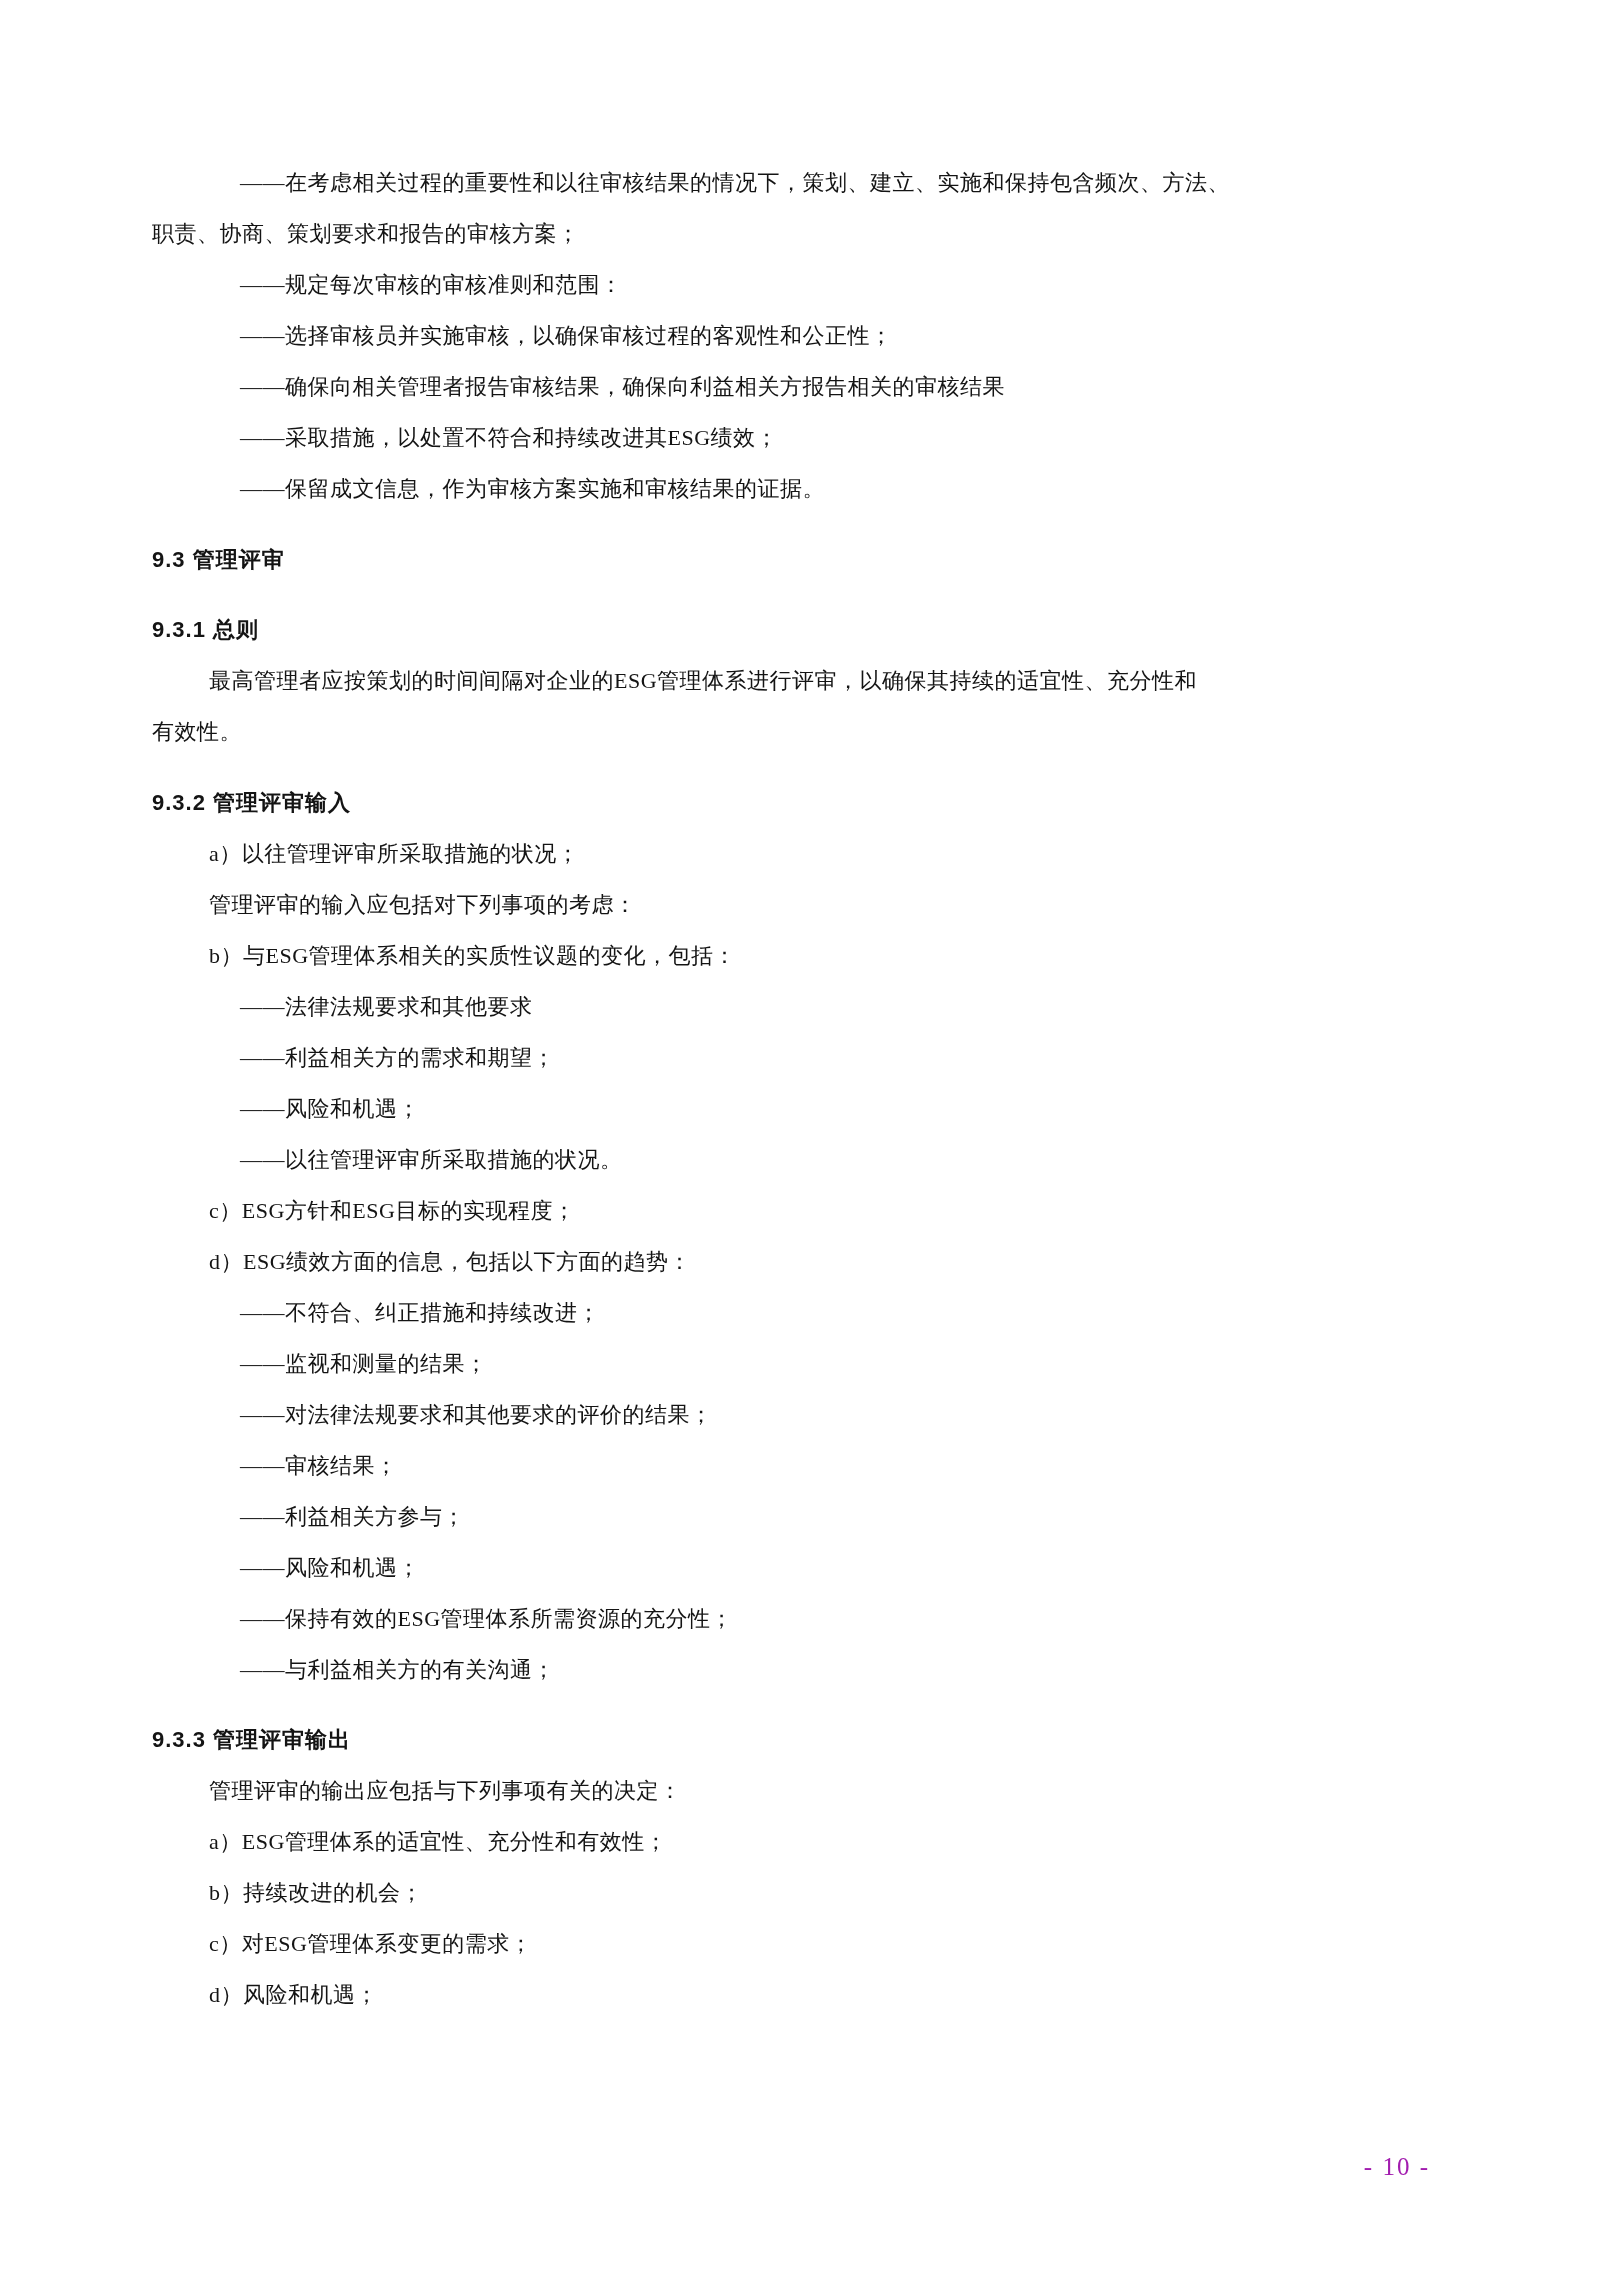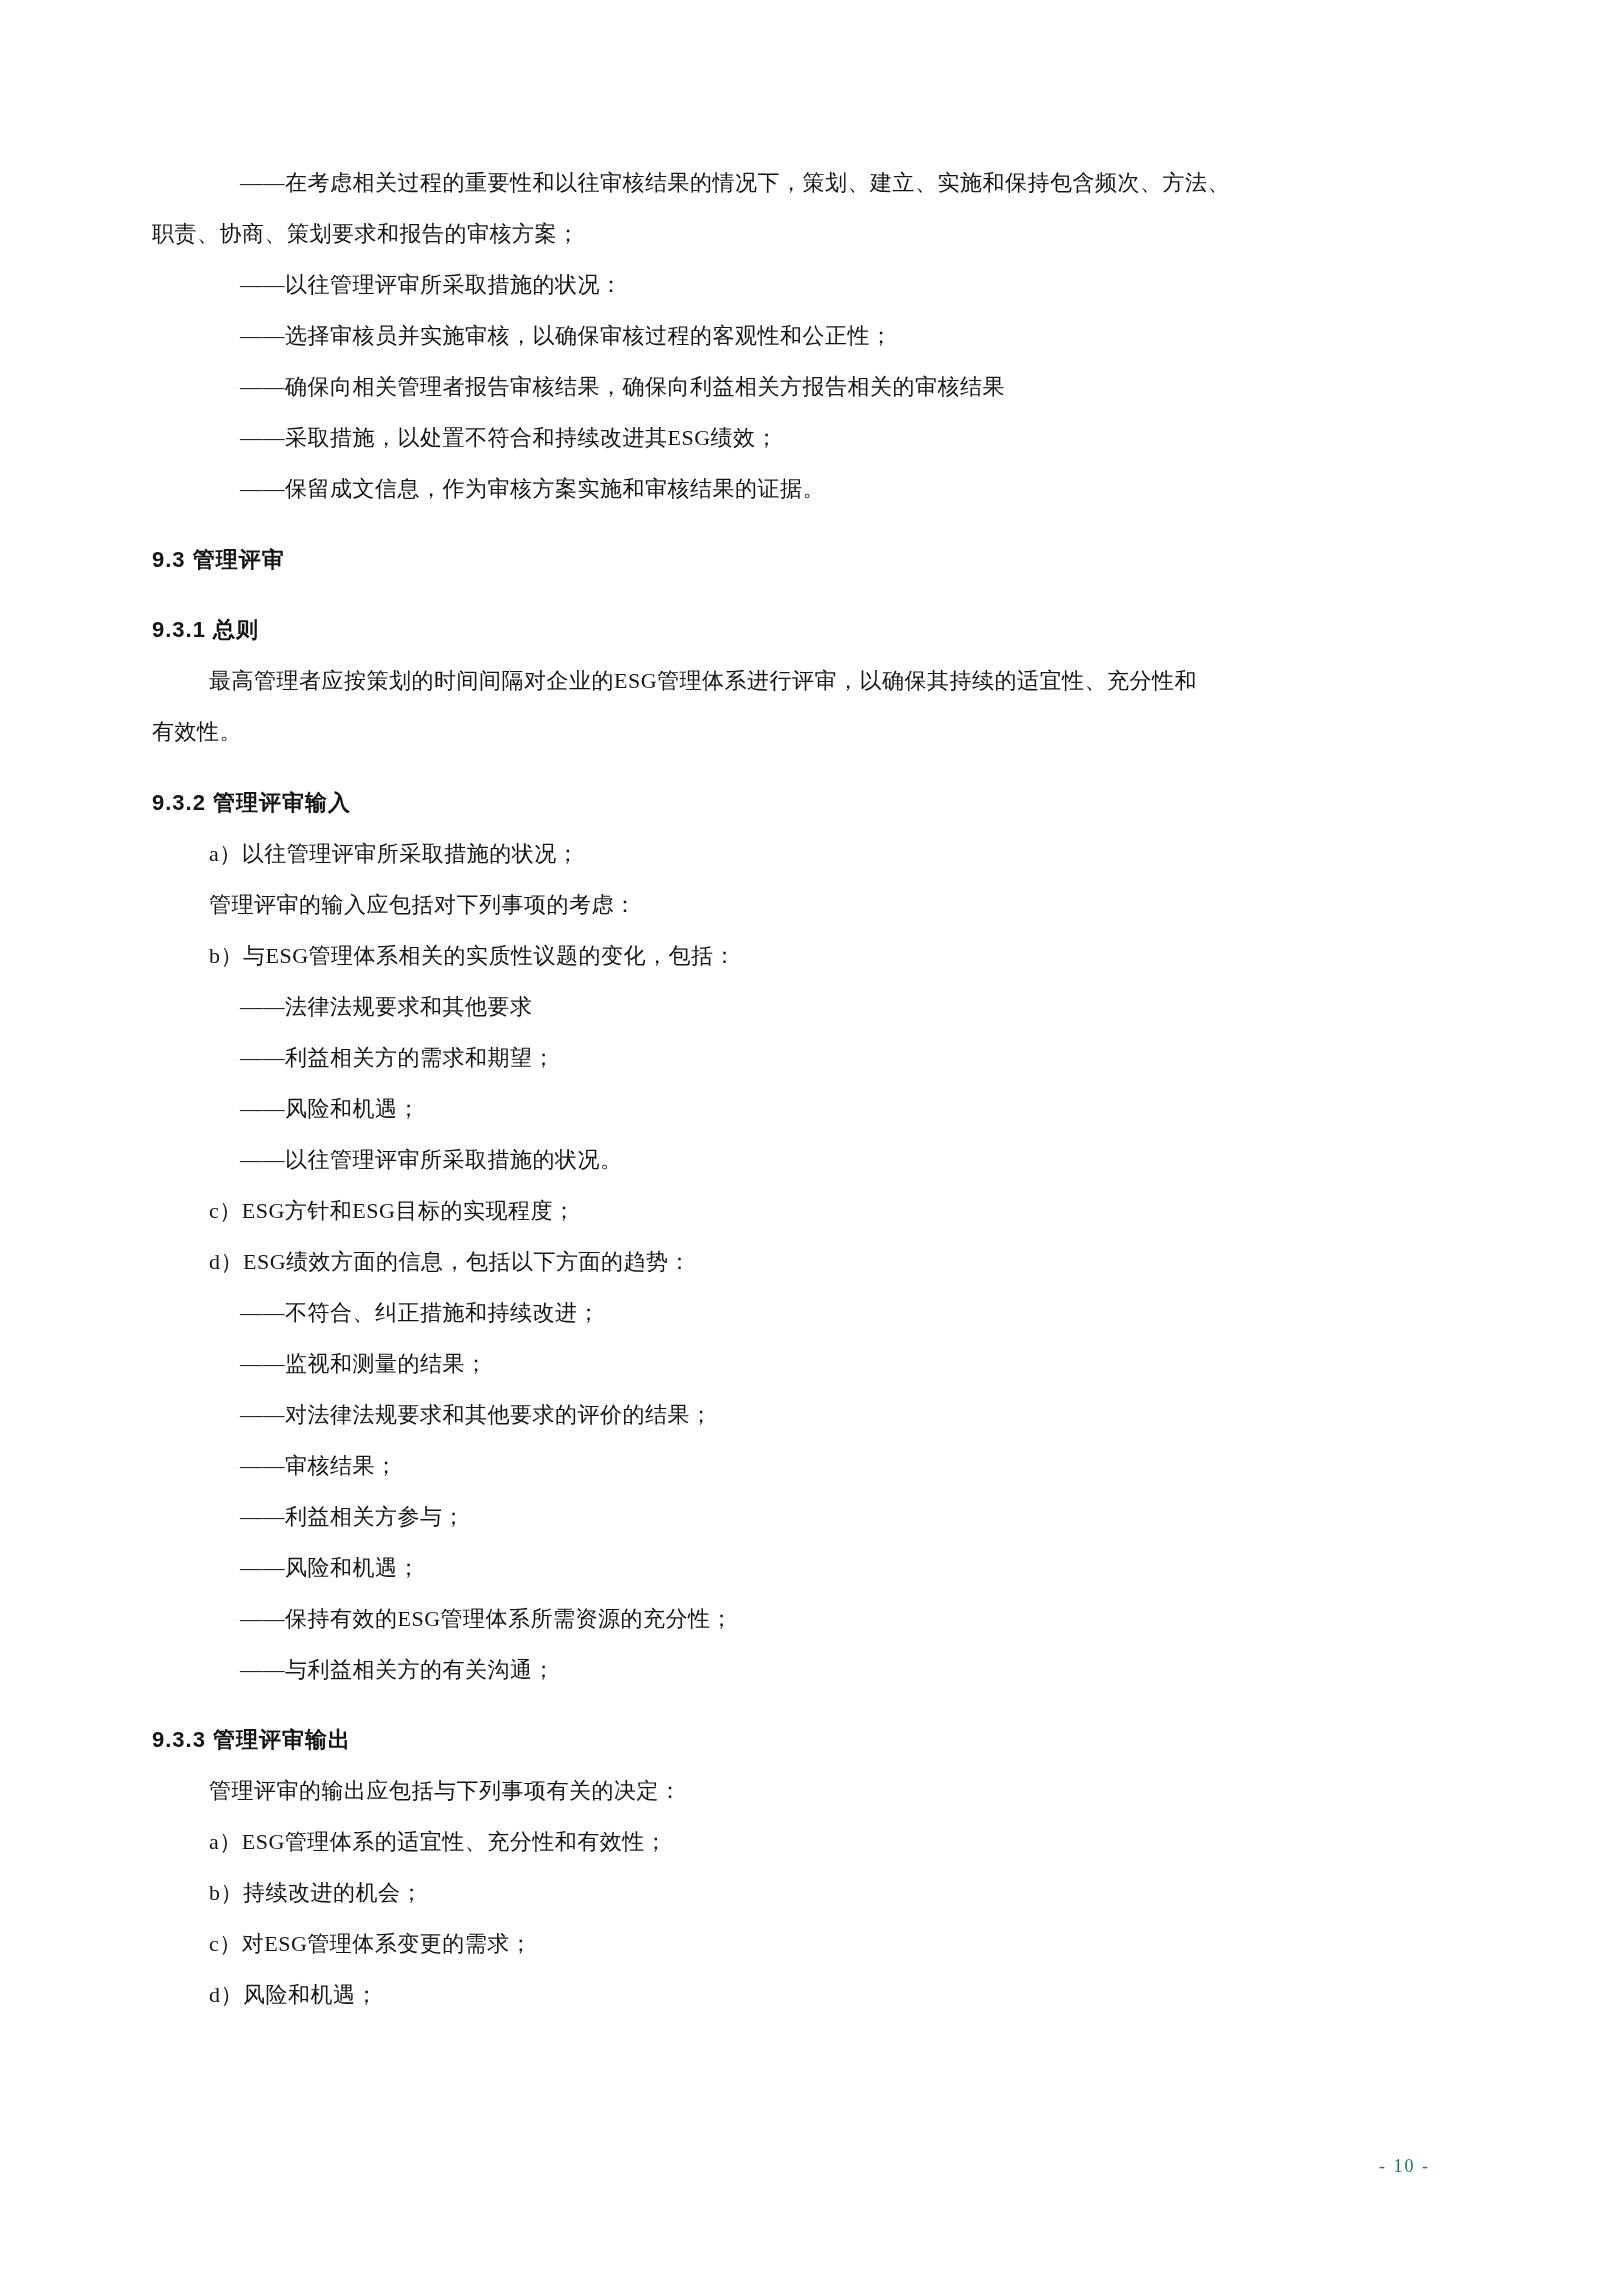--- a/index.html
+++ b/index.html
@@ -40,35 +40,35 @@
     font-family: "Liberation Sans", "DejaVu Sans", sans-serif;
     font-weight: 700;
     text-indent: 0;
     margin-top: 19.6px;
     letter-spacing: 1px;
   }
   .page-number {
     position: absolute;
     top: 2152px;
     right: 191px;
-    font-size: 18px;
+    font-size: 25px;
     line-height: 29px;
     font-family: "Liberation Serif", "DejaVu Serif", serif;
-    color: #15803d;
+    color: #a21caf;
     letter-spacing: 2px;
   }
 </style>
 </head>
 <body>
 
 <div class="page">
   <div class="doc-body">
       <div class="line t-dash-item">——在考虑相关过程的重要性和以往审核结果的情况下，策划、建立、实施和保持包含频次、方法、</div>
       <div class="line t-continuation">职责、协商、策划要求和报告的审核方案；</div>
-      <div class="line t-dash-item">——以往管理评审所采取措施的状况：</div>
+      <div class="line t-dash-item">——规定每次审核的审核准则和范围：</div>
       <div class="line t-dash-item">——选择审核员并实施审核，以确保审核过程的客观性和公正性；</div>
       <div class="line t-dash-item">——确保向相关管理者报告审核结果，确保向利益相关方报告相关的审核结果</div>
       <div class="line t-dash-item">——采取措施，以处置不符合和持续改进其ESG绩效；</div>
       <div class="line t-dash-item">——保留成文信息，作为审核方案实施和审核结果的证据。</div>
       <div class="line t-heading">9.3 管理评审</div>
       <div class="line t-heading">9.3.1 总则</div>
       <div class="line t-paragraph">最高管理者应按策划的时间间隔对企业的ESG管理体系进行评审，以确保其持续的适宜性、充分性和</div>
       <div class="line t-continuation">有效性。</div>
       <div class="line t-heading">9.3.2 管理评审输入</div>
       <div class="line t-lettered-item">a）以往管理评审所采取措施的状况；</div>

